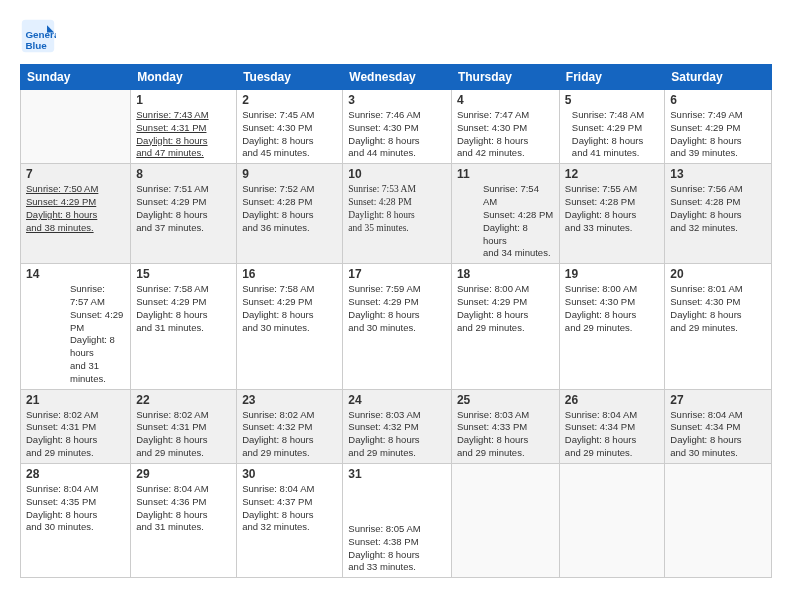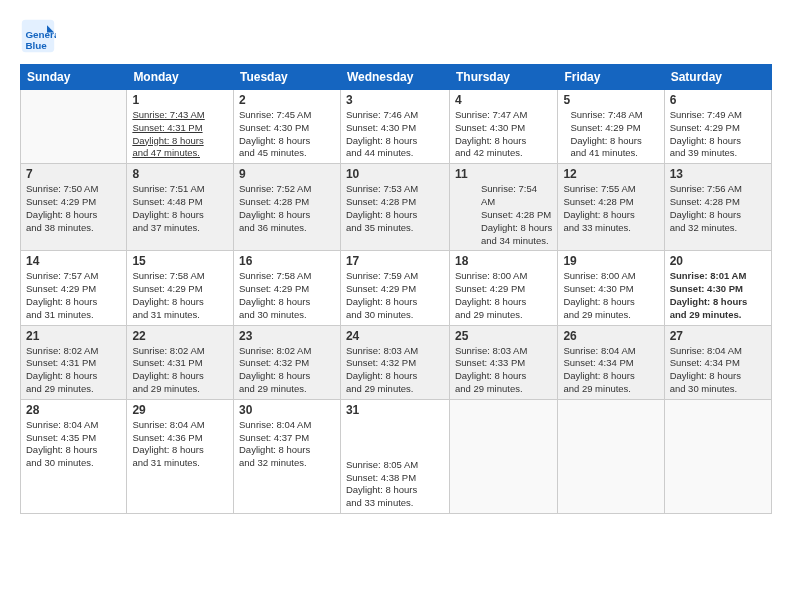--- a/index.html
+++ b/index.html
@@ -172,42 +172,42 @@
             <span class="day-num">6</span>
             <div class="day-info" style="white-space: pre-line;">Sunrise: 7:49 AM
 Sunset: 4:29 PM
 Daylight: 8 hours
 and 39 minutes.</div>
           </td>
         </tr>
         <tr class="row-shaded">
           <td>
             <span class="day-num">7</span>
-            <div class="day-info" style="white-space: pre-line;">Sunrise: 7:50 AM
+            <div class="day-info" style="white-space: pre-line; text-decoration: underline;">Sunrise: 7:50 AM
 Sunset: 4:29 PM
 Daylight: 8 hours
 and 38 minutes.</div>
           </td>
           <td>
             <span class="day-num">8</span>
             <div class="day-info" style="white-space: pre-line;">Sunrise: 7:51 AM
-Sunset: 4:48 PM
+Sunset: 4:29 PM
 Daylight: 8 hours
 and 37 minutes.</div>
           </td>
           <td>
             <span class="day-num">9</span>
             <div class="day-info" style="white-space: pre-line;">Sunrise: 7:52 AM
 Sunset: 4:28 PM
 Daylight: 8 hours
 and 36 minutes.</div>
           </td>
           <td>
             <span class="day-num">10</span>
-            <div class="day-info" style="white-space: pre-line;">Sunrise: 7:53 AM
+            <div class="day-info" style="white-space: pre-line; font-family: Liberation Serif, serif;">Sunrise: 7:53 AM
 Sunset: 4:28 PM
 Daylight: 8 hours
 and 35 minutes.</div>
           </td>
           <td>
             <span class="day-num">11</span>
             <div class="day-info" style="white-space: pre-line; margin-left: 26px;">Sunrise: 7:54 AM
 Sunset: 4:28 PM
 Daylight: 8 hours
 and 34 minutes.</div>
@@ -223,21 +223,21 @@
             <span class="day-num">13</span>
             <div class="day-info" style="white-space: pre-line;">Sunrise: 7:56 AM
 Sunset: 4:28 PM
 Daylight: 8 hours
 and 32 minutes.</div>
           </td>
         </tr>
         <tr>
           <td>
             <span class="day-num">14</span>
-            <div class="day-info" style="white-space: pre-line;">Sunrise: 7:57 AM
+            <div class="day-info" style="white-space: pre-line; margin-left: 44px;">Sunrise: 7:57 AM
 Sunset: 4:29 PM
 Daylight: 8 hours
 and 31 minutes.</div>
           </td>
           <td>
             <span class="day-num">15</span>
             <div class="day-info" style="white-space: pre-line;">Sunrise: 7:58 AM
 Sunset: 4:29 PM
 Daylight: 8 hours
 and 31 minutes.</div>
@@ -265,21 +265,21 @@
           </td>
           <td>
             <span class="day-num">19</span>
             <div class="day-info" style="white-space: pre-line;">Sunrise: 8:00 AM
 Sunset: 4:30 PM
 Daylight: 8 hours
 and 29 minutes.</div>
           </td>
           <td>
             <span class="day-num">20</span>
-            <div class="day-info" style="white-space: pre-line; font-weight: bold;">Sunrise: 8:01 AM
+            <div class="day-info" style="white-space: pre-line;">Sunrise: 8:01 AM
 Sunset: 4:30 PM
 Daylight: 8 hours
 and 29 minutes.</div>
           </td>
         </tr>
         <tr class="row-shaded">
           <td>
             <span class="day-num">21</span>
             <div class="day-info" style="white-space: pre-line;">Sunrise: 8:02 AM
 Sunset: 4:31 PM

